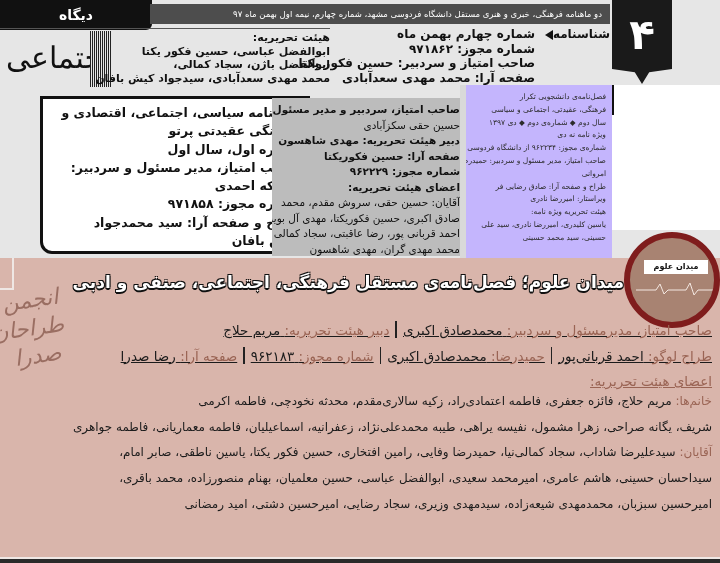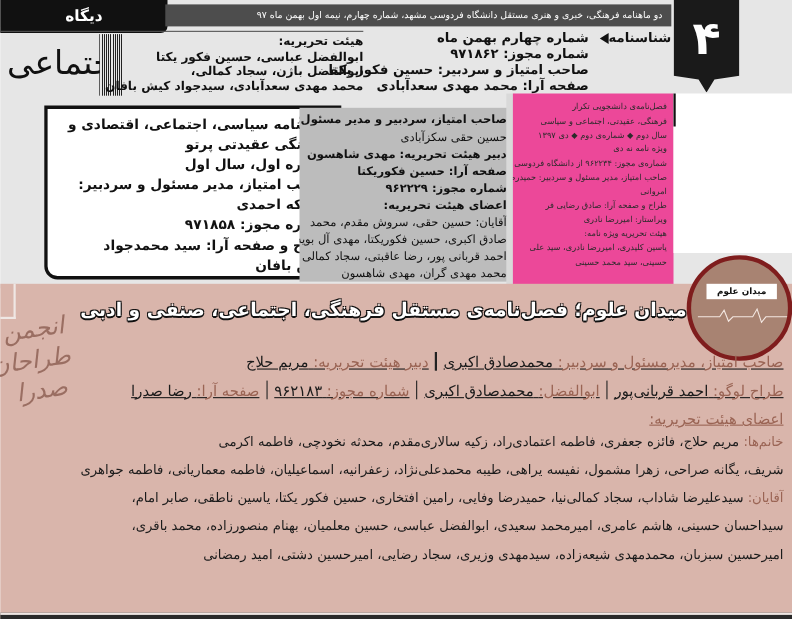--- a/index.html
+++ b/index.html
@@ -31,30 +31,30 @@
     background: repeating-linear-gradient(90deg,#222 0 1px,#e6e6e6 1px 2px); }
   .board-block { position: absolute; right: 0; top: 2px; width: 215px; font-size: 11px; font-weight: bold; line-height: 13.5px; text-align: right; white-space: nowrap; }
 
   .partu-box { position: absolute; left: 0; top: 96px; width: 270px; height: 158px; background: #fff; border: 3px solid #111; border-radius: 0 0 0 12px;
     padding: 5px 8px 0 8px; font-size: 12.5px; font-weight: bold; line-height: 18.3px; text-align: right; margin-left: 40px; }
 
   .sepas-box { position: absolute; left: 272px; top: 98px; width: 192px; height: 158px; background: #bcbcbc; padding: 4px 4px 0 0;
     font-size: 10.5px; line-height: 15.5px; text-align: right; white-space: nowrap; overflow: hidden; }
   .sepas-box .b { font-weight: bold; }
 
-  .tekrar-box { position: absolute; left: 466px; top: 85px; width: 146px; height: 175px; background: #ec4899; padding: 6px 6px 0 0;
+  .tekrar-box { position: absolute; left: 466px; top: 85px; width: 146px; height: 175px; background: #c4b5fd; padding: 6px 6px 0 0;
     font-family: "DejaVu Serif", serif; font-size: 7.5px; line-height: 12.8px; color: #2b2b2b; text-align: right; white-space: nowrap; overflow: hidden; }
   .side-strip { position: absolute; left: 460px; top: 85px; width: 8px; height: 175px; background: #d9d9d9; }
   .white-right { position: absolute; left: 612px; top: 85px; width: 108px; height: 145px; background: #fff; }
   .white-right .rule { position: absolute; left: 0; top: 0; width: 2px; height: 30px; background: #111; }
 
   
   .pink { position: absolute; left: 0; top: 258px; width: 720px; height: 305px; background: #d9b5ab; }
   .pink::before { content: ""; position: absolute; left: 0; top: 0; width: 12px; height: 30px; border: 2px solid #efe7e4; border-left: none; border-top: none; }
-  .emblem { position: absolute; left: 624px; top: 232px; width: 96px; height: 96px; border-radius: 50%; background: #a88372; border: 4px solid #7f1d1d; overflow: hidden; }
+  .emblem { position: absolute; left: 624px; top: 232px; width: 96px; height: 96px; border-radius: 50%; background: #a88372; border: 6px solid #7f1d1d; overflow: hidden; }
   .emblem .tag { position: absolute; left: 14px; top: 22px; width: 64px; height: 14px; background: #fff; color: #111; font-size: 8px; font-weight: bold; text-align: center; line-height: 14px; }
   .emblem .pulse { position: absolute; left: 6px; top: 44px; width: 88px; height: 14px; }
 
   .callig { position: absolute; left: 6px; top: 286px; width: 60px; height: 110px; color: #9a6e62; font-family: "DejaVu Serif", serif;
     font-size: 22px; line-height: 28px; font-style: italic; text-align: center; transform: rotate(-8deg); }
 
   .main-title { position: absolute; right: 96px; top: 272px; font-size: 17px; font-weight: bold; color: #fff; white-space: nowrap;
     text-shadow: -1px -1px 0 #111, 1px -1px 0 #111, -1px 1px 0 #111, 1px 1px 0 #111, 0 2px 0 #111; }
 
   .credits { position: absolute; right: 8px; top: 318px; width: 640px; font-size: 13.5px; line-height: 25.5px; text-align: right; color: #1b1b1b; }
@@ -159,21 +159,21 @@
 <div class="main-title">میدان علوم؛ فصل‌نامه‌ی مستقل فرهنگی، اجتماعی، صنفی و ادبی</div>
 
 <div class="credits">
   <div class="line">
     <span class="lbl">صاحب امتیاز، مدیرمسئول و سردبیر:</span>
     <span>محمدصادق اکبری</span><span class="sep"></span><span class="lbl">دبیر هیئت تحریریه:</span>
     <span>مریم حلاج</span>
   </div>
   <div class="line">
     <span class="lbl">طراح لوگو:</span>
-    <span>احمد قربانی‌پور</span><span class="sep"></span><span class="lbl">ابوالفضل:</span>
+    <span>احمد قربانی‌پور</span><span class="sep"></span><span class="lbl">حمیدرضا:</span>
     <span>محمدصادق اکبری</span><span class="sep"></span><span class="lbl">شماره مجوز:</span>
     <span>۹۶۲۱۸۳</span><span class="sep"></span><span class="lbl">صفحه آرا:</span>
     <span>رضا صدرا</span>
   </div>
   <div class="line lbl">اعضای هیئت تحریریه:</div>
 </div>
 
 <div class="members">
   <div class="line">
     <span class="lbl">خانم‌ها:</span>

